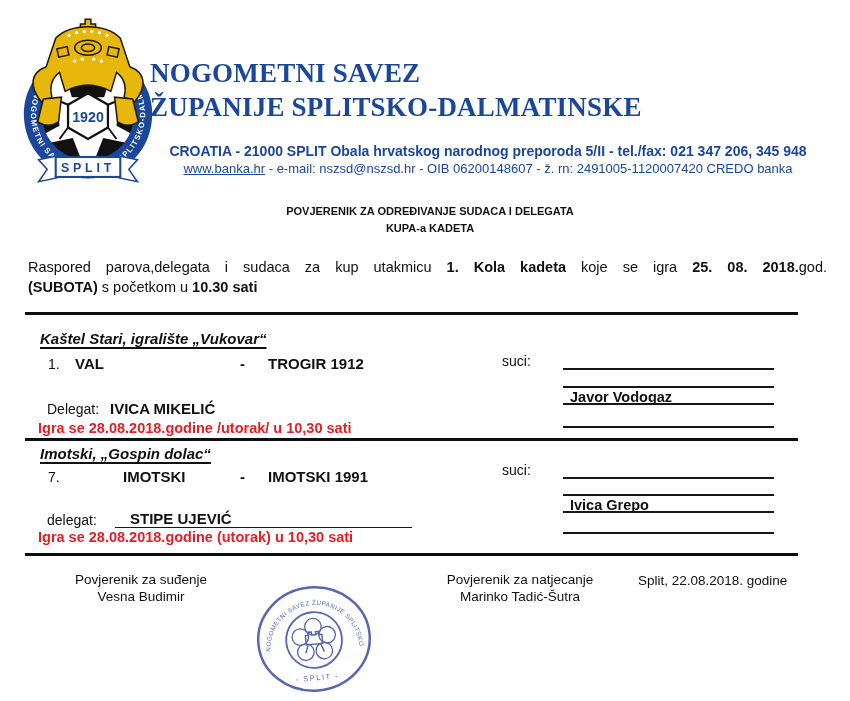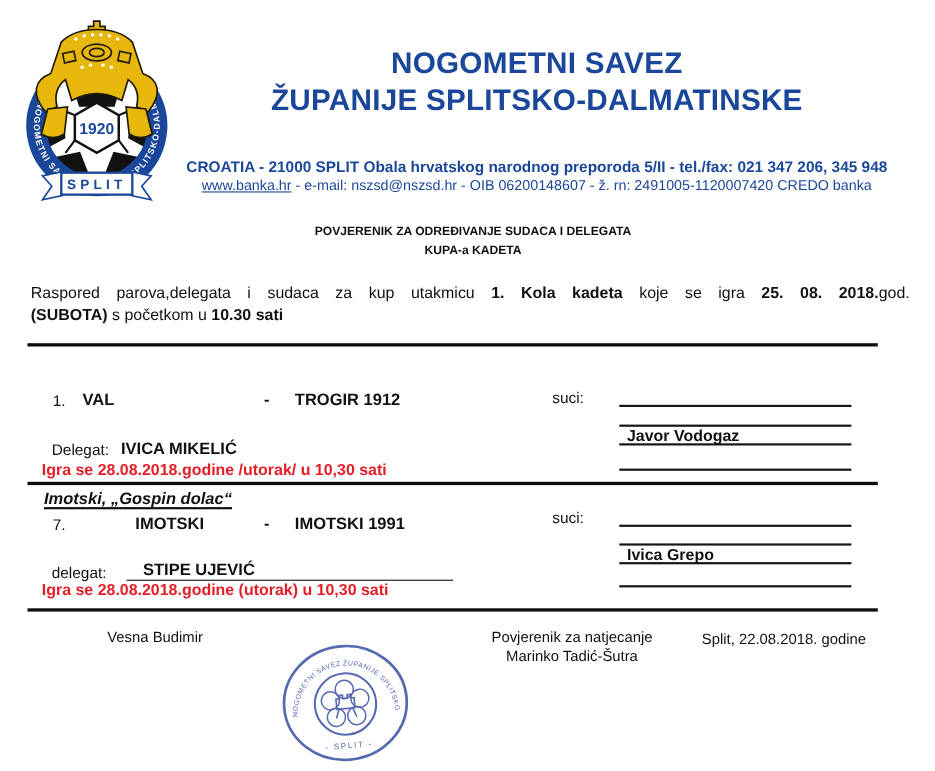--- a/index.html
+++ b/index.html
@@ -10,21 +10,21 @@
   }
   html,body{margin:0;padding:0;background:#fff;}
   .page{
     position:relative;width:850px;height:701px;background:#ffffff;overflow:hidden;
     font-family:"Liberation Sans","DejaVu Sans",sans-serif;color:var(--ink);
   }
   .abs{position:absolute;}
 
   
   .logo{left:12px;top:6px;width:152px;height:188px;}
-  .head-block{left:150px;top:40px;width:676px;text-align:center;color:var(--brand-blue);}
+  .head-block{left:150px;top:56px;width:676px;text-align:left;color:var(--brand-blue);font-family:Liberation Serif, serif;}
   .org1,.org2{font-size:27px;font-weight:700;line-height:34px;letter-spacing:.2px;}
   .head-addr{left:150px;top:143px;width:676px;text-align:center;color:var(--brand-blue);
     font-size:14px;font-weight:700;line-height:17px;}
   .head-web{left:150px;top:161px;width:676px;text-align:center;color:var(--brand-blue);
     font-size:13px;line-height:16px;}
   .head-web .u{text-decoration:underline;}
 
   
   .title-block{left:16px;top:203px;width:828px;text-align:center;font-weight:700;font-size:11px;line-height:17px;}
 
@@ -140,20 +140,21 @@
     <div>KUPA-a KADETA</div>
   </div>
 
   <div class="abs intro">
     <div class="j"><span>Raspored parova,delegata i sudaca za kup utakmicu </span><b>1. Kola kadeta</b><span> koje se igra </span><b>25. 08. 2018.</b><span>god.</span></div>
     <div><b>(SUBOTA)</b><span> s početkom u </span><b>10.30 sati</b></div>
   </div>
 
   <div class="abs rule rule1"></div>
 
+  <div class="abs venue venue1">Kaštel Stari, igralište „Vukovar“</div>
   <div class="abs mnum" style="left:48px;top:356px;">1.</div>
   <div class="abs team" style="left:75px;top:355px;">VAL</div>
   <div class="abs team" style="left:240px;top:355px;">-</div>
   <div class="abs team" style="left:268px;top:355px;">TROGIR 1912</div>
   <div class="abs suci" style="left:502px;top:353px;">suci:</div>
   <div class="abs sigline" style="top:368px;"></div>
   <div class="abs sigline" style="top:386px;"></div>
   <div class="abs signame" style="top:389px;">Javor Vodogaz</div>
   <div class="abs sigline" style="top:426px;"></div>
   <div class="abs dlabel" style="left:47px;top:401px;">Delegat:</div>
@@ -173,20 +174,21 @@
   <div class="abs signame" style="top:497px;">Ivica Grepo</div>
   <div class="abs sigline" style="top:532px;"></div>
   <div class="abs dlabel" style="left:47px;top:512px;">delegat:</div>
   <div class="abs dunderline"></div>
   <div class="abs dname" style="left:130px;top:510px;">STIPE UJEVIĆ</div>
   <div class="abs rednote" style="top:529px;">Igra se 28.08.2018.godine (utorak) u 10,30 sati</div>
 
   <div class="abs rule rule3"></div>
 
   <div class="abs foot foot-left">
+    <div>Povjerenik za suđenje</div>
     <div>Vesna Budimir</div>
   </div>
   <div class="abs foot foot-right">
     <div>Povjerenik za natjecanje</div>
     <div>Marinko Tadić-Šutra</div>
   </div>
   <div class="abs foot-date">Split, 22.08.2018. godine</div>
 
   <svg class="abs stamp" viewBox="0 0 120 112">
     <defs>

